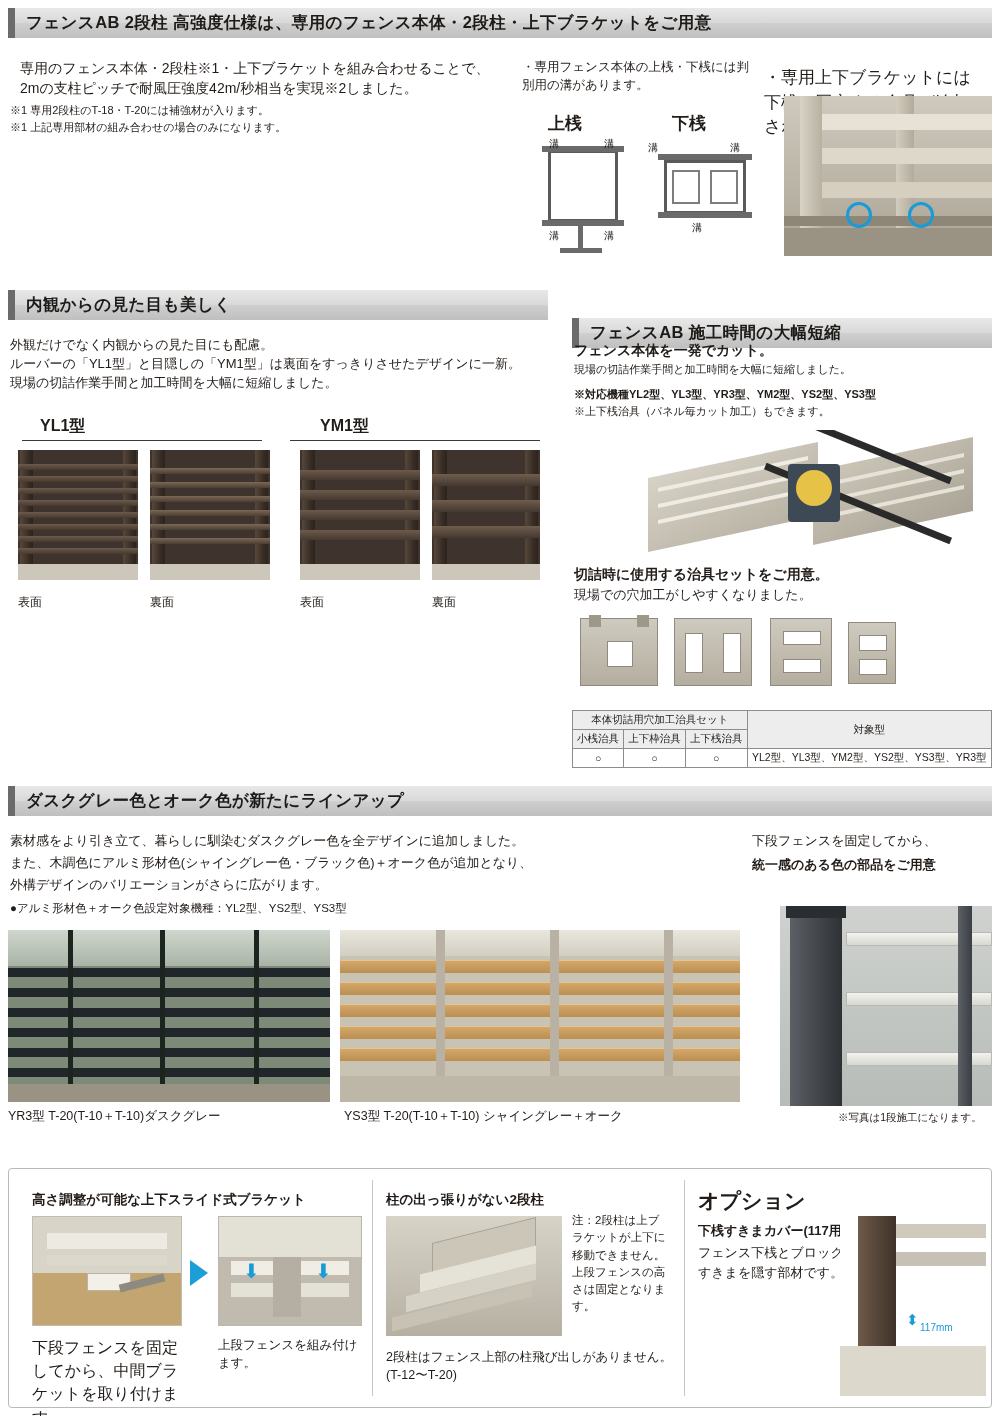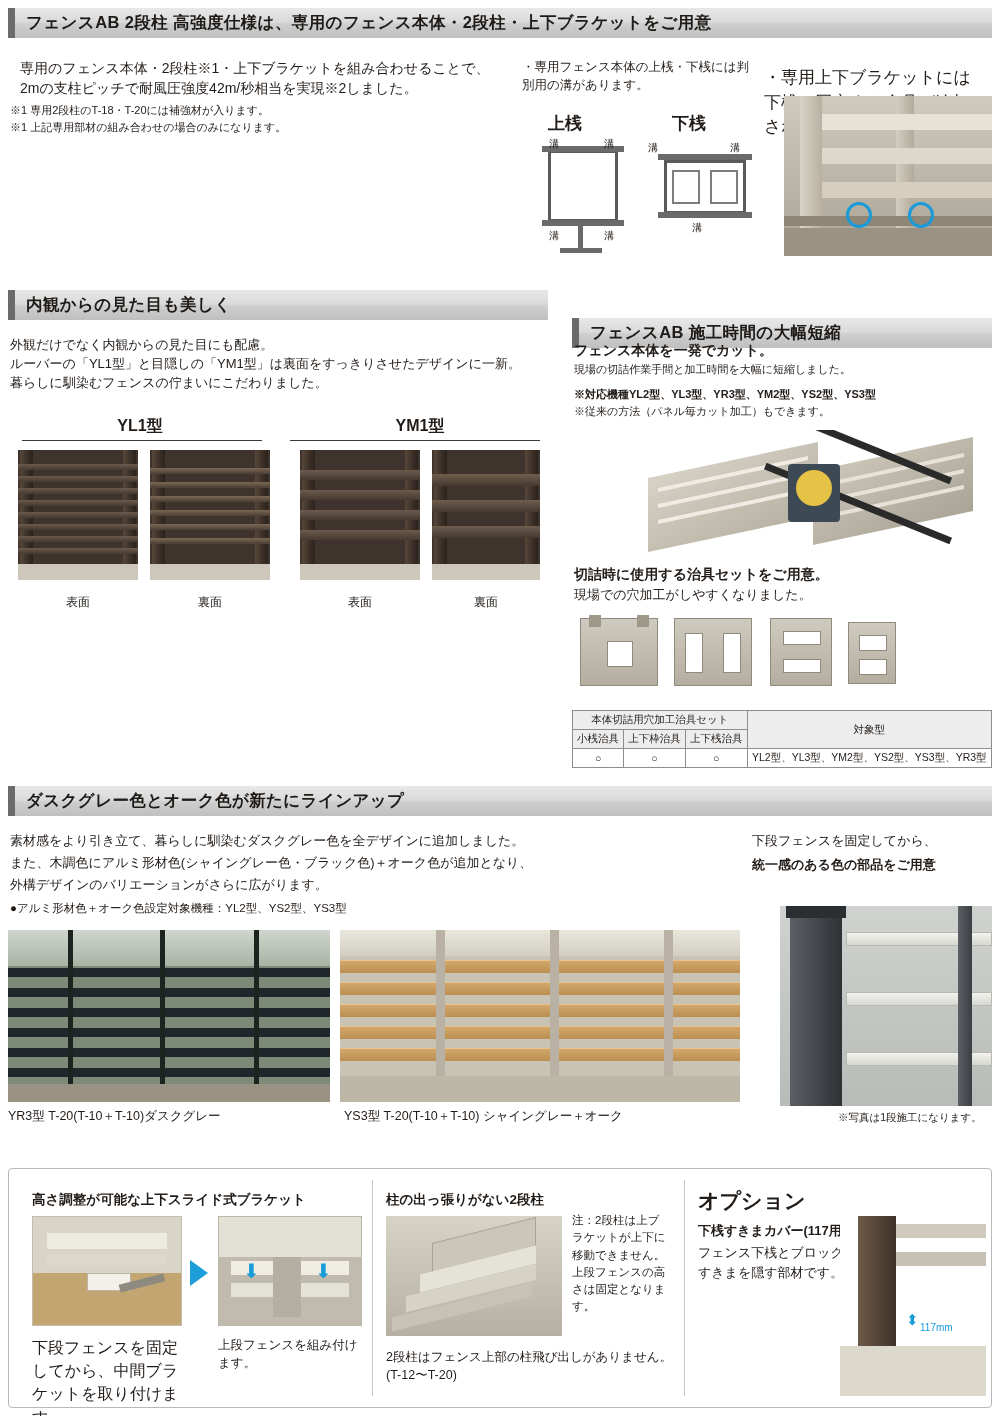--- a/index.html
+++ b/index.html
@@ -22,21 +22,21 @@
   }
   .bar .bar-label {
     font-size:16.5px; font-weight:bold; letter-spacing:0.4px;
     padding-left:11px; color:#1d1a17;
     white-space:nowrap;
   }
   .txt { position:absolute; line-height:1.45; }
   .small { font-size:11px; line-height:1.5; }
   .tiny { font-size:10px; line-height:1.5; }
   .b { font-weight:bold; }
-  .center { text-align:center; }
+  .center { text-align:left; }
   .cap { position:absolute; font-size:12px; }
 
   
   .photo { position:absolute; overflow:hidden; }
 
   
   .fence-dark {
     background:#3f342d;
   }
   .fence-dark .slat {
@@ -184,21 +184,21 @@
   <div class="circle-blue" style="left:62px; top:106px; width:26px; height:26px;"></div>
   <div class="circle-blue" style="left:124px; top:106px; width:26px; height:26px;"></div>
 </div>
 
 <div class="bar" style="left:8px; top:290px; width:540px;">
   <span class="bar-label">内観からの見た目も美しく</span>
 </div>
 
 <div class="txt" style="left:10px; top:336px; width:520px; font-size:13px; white-space:pre-line;">外観だけでなく内観からの見た目にも配慮。
 ルーバーの「YL1型」と目隠しの「YM1型」は裏面をすっきりさせたデザインに一新。
-暮らしに馴染むフェンスの佇まいにこだわりました。</div>
+現場の切詰作業手間と加工時間を大幅に短縮しました。</div>
 
 <div class="cap b center" style="left:40px; top:416px; width:200px; font-size:16px;">YL1型</div>
 <div class="hr-line" style="left:22px; top:440px; width:240px;"></div>
 
 <div class="cap b center" style="left:320px; top:416px; width:200px; font-size:16px;">YM1型</div>
 <div class="hr-line" style="left:290px; top:440px; width:250px;"></div>
 
 <div class="photo fence-dark" style="left:18px; top:450px; width:120px; height:130px;">
   <div class="post" style="left:2px;"></div>
   <div class="post" style="right:2px;"></div>
@@ -248,21 +248,21 @@
 </div>
 <div class="cap center" style="left:432px; top:594px; width:108px;">裏面</div>
 
 <div class="bar" style="left:572px; top:290px; width:420px;margin-top:28px;">
   <span class="bar-label">フェンスAB 施工時間の大幅短縮</span>
 </div>
 
 <div class="txt b" style="left:574px; top:340px; font-size:14px;">フェンス本体を一発でカット。</div>
 <div class="txt" style="left:574px; top:362px; width:420px; font-size:11px;">現場の切詰作業手間と加工時間を大幅に短縮しました。</div>
 <div class="txt small" style="left:574px; top:386px; width:420px;font-weight:bold;">※対応機種YL2型、YL3型、YR3型、YM2型、YS2型、YS3型</div>
-<div class="txt small" style="left:574px; top:403px; width:420px;">※従来の方法（パネル毎カット加工）もできます。</div>
+<div class="txt small" style="left:574px; top:403px; width:420px;">※上下桟治具（パネル毎カット加工）もできます。</div>
 
 <div class="photo" style="left:638px; top:430px; width:340px; height:125px; background:#ffffff;">
   <div style="position:absolute; left:10px; top:30px; width:170px; height:74px; background:linear-gradient(160deg,#d7d2c6,#b6b0a2); transform:skewY(-12deg);"></div>
   <div style="position:absolute; left:175px; top:24px; width:160px; height:74px; background:linear-gradient(160deg,#cdc7ba,#aaa496); transform:skewY(-12deg);"></div>
   <div style="position:absolute; left:20px; top:42px; width:150px; height:4px; background:#efece3; transform:skewY(-12deg);"></div>
   <div style="position:absolute; left:20px; top:58px; width:150px; height:4px; background:#efece3; transform:skewY(-12deg);"></div>
   <div style="position:absolute; left:20px; top:74px; width:150px; height:4px; background:#efece3; transform:skewY(-12deg);"></div>
   <div style="position:absolute; left:186px; top:38px; width:140px; height:4px; background:#e6e2d8; transform:skewY(-12deg);"></div>
   <div style="position:absolute; left:186px; top:54px; width:140px; height:4px; background:#e6e2d8; transform:skewY(-12deg);"></div>
   <div style="position:absolute; left:186px; top:70px; width:140px; height:4px; background:#e6e2d8; transform:skewY(-12deg);"></div>

